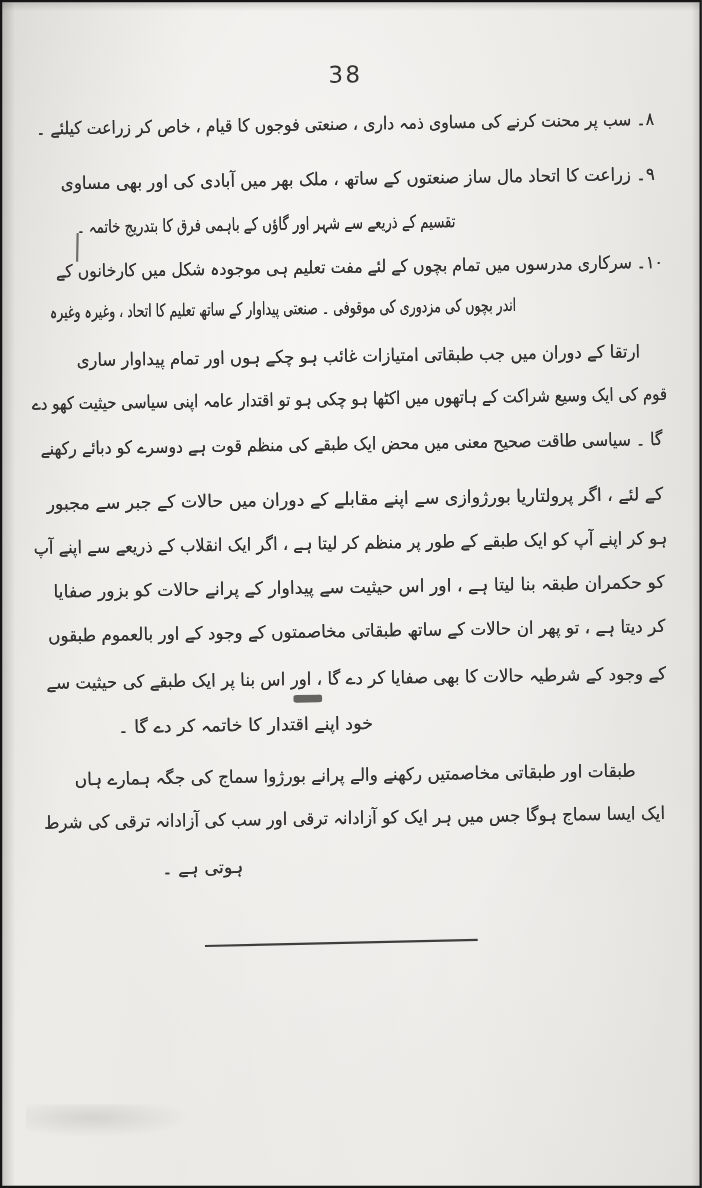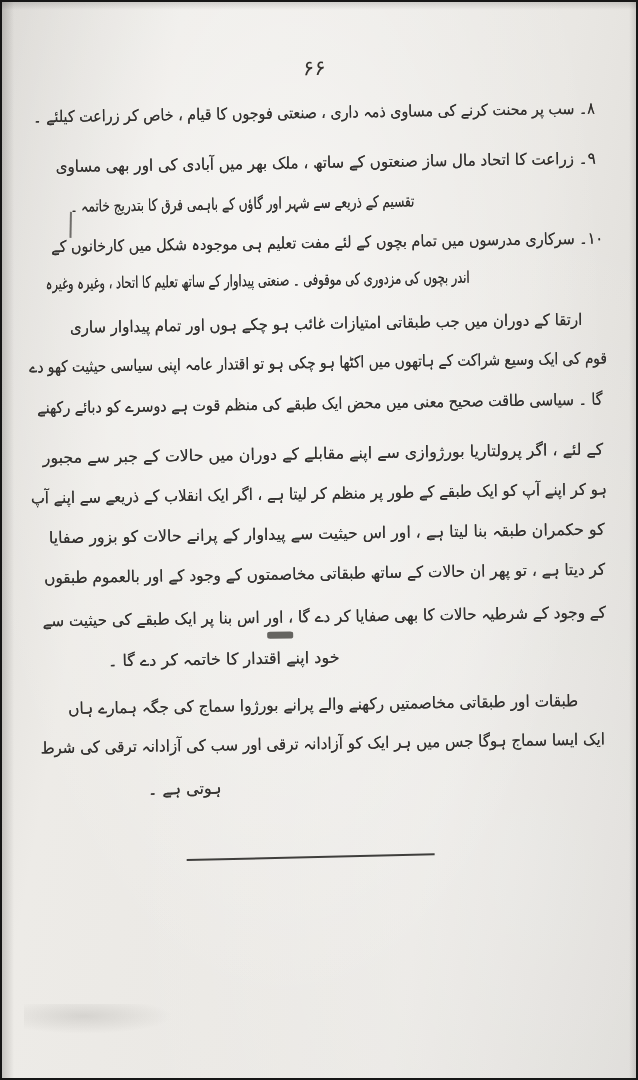--- a/index.html
+++ b/index.html
@@ -106,21 +106,21 @@
 </head>
 <body>
 
 <div class="page">
   <div class="edge-shade-left"></div>
   <div class="edge-shade-top"></div>
   <div class="edge-shade-right"></div>
 
   <div class="sheet">
 
-    <div class="pageno">۶۶</div>
+    <div class="pageno">38</div>
 
     <div class="l l0 fit" style="transform-origin: right center; transform: scaleX(0.892063);">۸۔ سب پر محنت کرنے کی مساوی ذمہ داری ، صنعتی فوجوں کا قیام ، خاص کر زراعت کیلئے ۔</div>
 
     <div class="l l1 fit" style="transform-origin: right center; transform: scaleX(0.944056);">۹۔ زراعت کا اتحاد مال ساز صنعتوں کے ساتھ ، ملک بھر میں آبادی کی اور بھی مساوی</div>
     <div class="l l2 fit" style="transform-origin: right center; transform: scaleX(0.756044);">تقسیم کے ذریعے سے شہر اور گاؤں کے باہمی فرق کا بتدریج خاتمہ ۔</div>
 
     <div class="l l3 fit" style="transform-origin: right center; transform: scaleX(0.894652);">۱۰۔ سرکاری مدرسوں میں تمام بچوں کے لئے مفت تعلیم ہی موجودہ شکل میں کارخانوں کے</div>
     <div class="l l4 fit" style="transform-origin: right center; transform: scaleX(0.712605);">اندر بچوں کی مزدوری کی موقوفی ۔ صنعتی پیداوار کے ساتھ تعلیم کا اتحاد ، وغیرہ وغیرہ</div>
 
     <div class="l l5 fit" style="transform-origin: right center; transform: scaleX(0.934307);">ارتقا کے دوران میں جب طبقاتی امتیازات غائب ہو چکے ہوں اور تمام پیداوار ساری</div>

